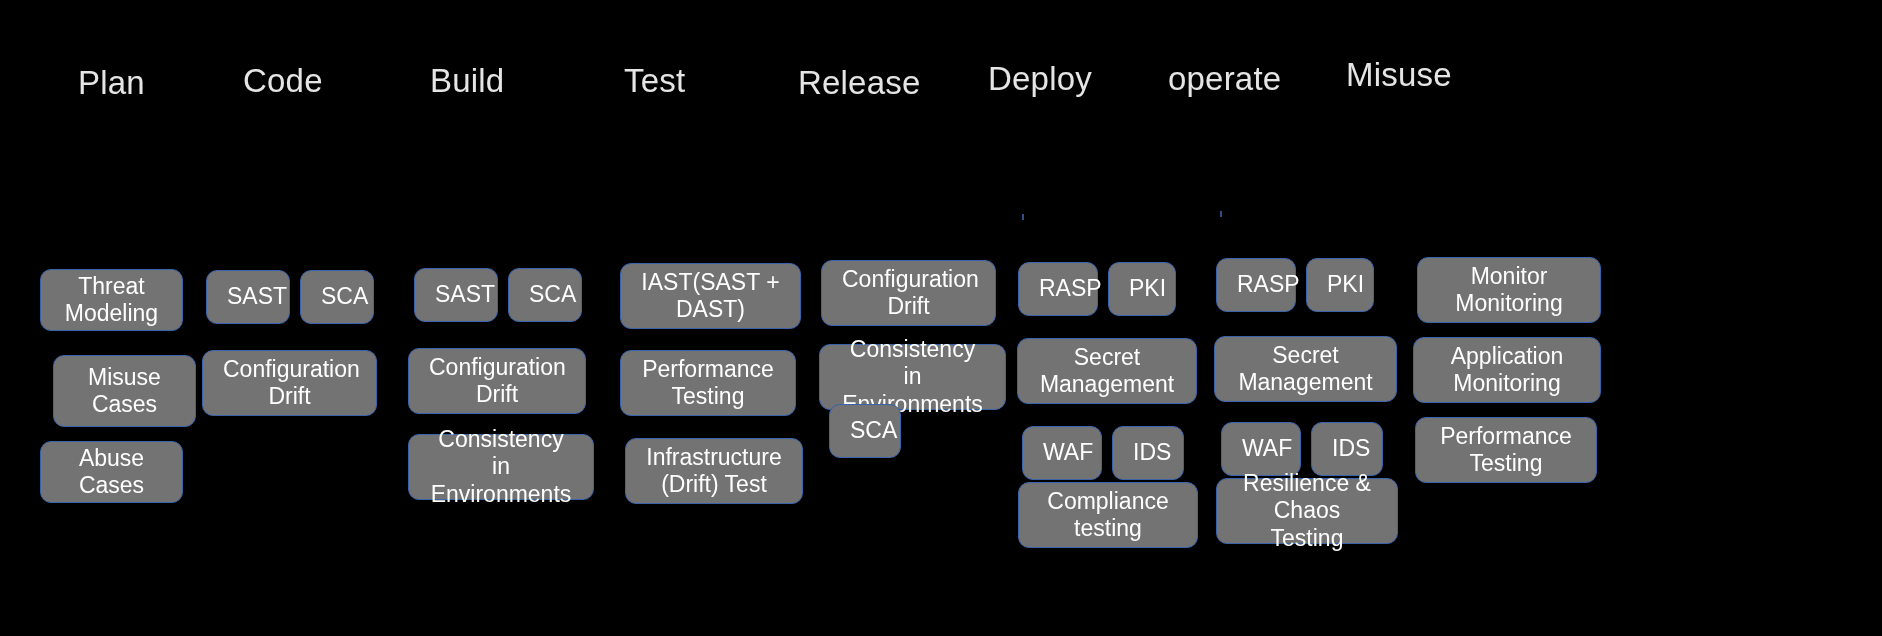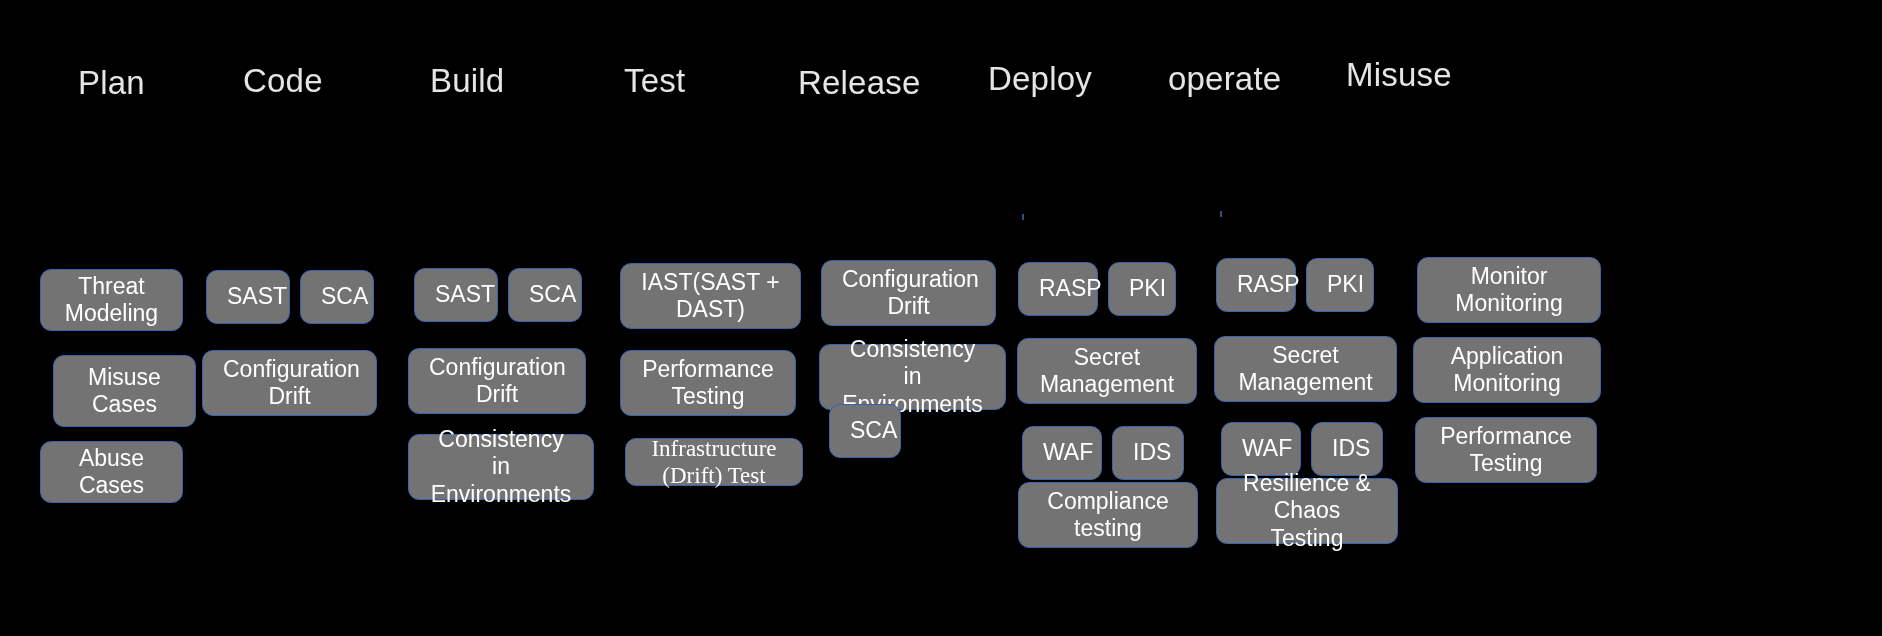--- a/index.html
+++ b/index.html
@@ -130,21 +130,21 @@
           <div>IAST(SAST +</div>
           <div>DAST)</div>
         </span>
       </div>
       <div class="box" style="left: 584px; top: 350px; width: 176px; height: 66px;">
         <span>
           <div>Performance</div>
           <div>Testing</div>
         </span>
       </div>
-      <div class="box" style="left: 589px; top: 438px; width: 178px; height: 48px; font-family: Liberation Serif, serif;">
+      <div class="box" style="left: 589px; top: 438px; width: 178px; height: 66px;">
         <span>
           <div>Infrastructure</div>
           <div>(Drift) Test</div>
         </span>
       </div>
       <div class="box" style="left: 785px; top: 260px; width: 175px; height: 66px;">
         <span>
           <div>Configuration</div>
           <div>Drift</div>
         </span>

